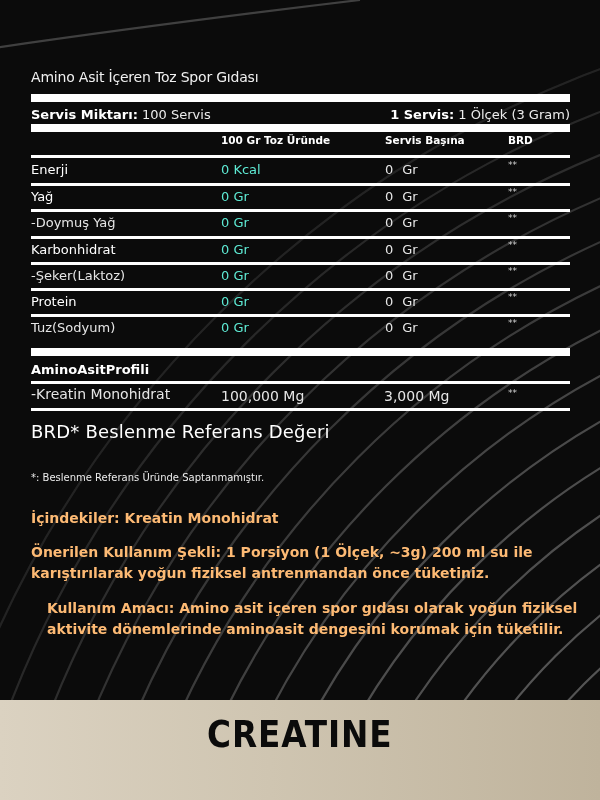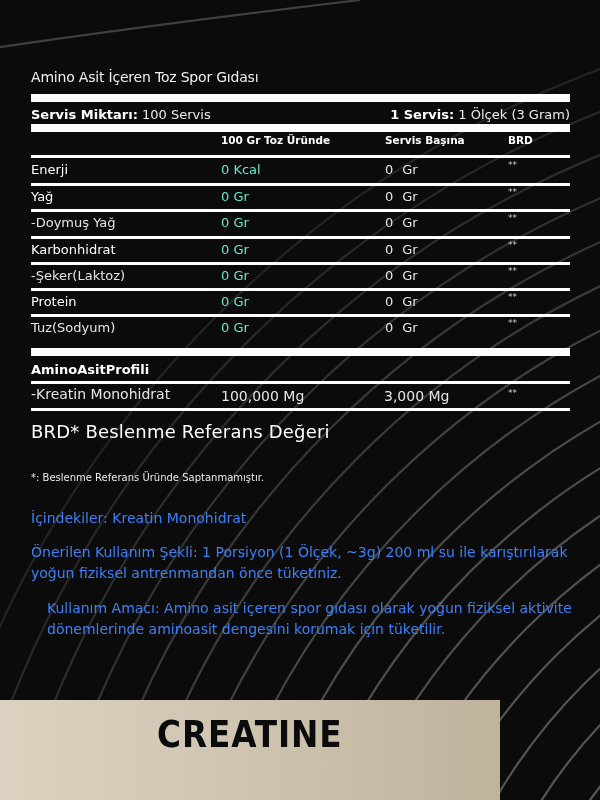--- a/index.html
+++ b/index.html
@@ -60,27 +60,27 @@
     .amino-row .c3 { position: absolute; left: 477px; top: 4px; font-size: 9px; color: #cfcfcf; }
 
     .brd-title { position: absolute; left: 31px; top: 421px; font-size: 18px; letter-spacing: 0.2px; }
     .brd-note {
       position: absolute; left: 31px; top: 444px; width: 540px;
       font-size: 10px; line-height: 13px; color: #ececec; text-align: justify; text-align-last: left;
       word-spacing: 2px;
     }
     .brd-foot { position: absolute; left: 31px; top: 472px; font-size: 10px; color: #ececec; }
 
-    .para { position: absolute; left: 31px; width: 545px; font-size: 14px; line-height: 21px; color: #3b82f6; }
+    .para { position: absolute; left: 31px; width: 545px; font-size: 14px; line-height: 21px; color: #fdba74; font-weight: bold; }
     .p1 { top: 508px; }
     .p2 { top: 542px; }
     .p3 { top: 598px; margin-left: 16px; }
 
     .band {
-      position: absolute; left: 0; top: 700px; width: 500px; height: 100px; z-index: 2;
+      position: absolute; left: 0; top: 700px; width: 600px; height: 100px; z-index: 2;
       background: linear-gradient(90deg, #dbd2c1 0%, #cfc5b1 45%, #bfb39c 100%);
       display: flex; justify-content: center;
     }
     .band-label {
       margin-top: 12px;
       font-family: "DejaVu Sans", "Liberation Sans", sans-serif;
       font-weight: bold; font-size: 38px; color: #0b0b0b; letter-spacing: 1px;
       transform: scaleX(0.86);
     }
   </style>

